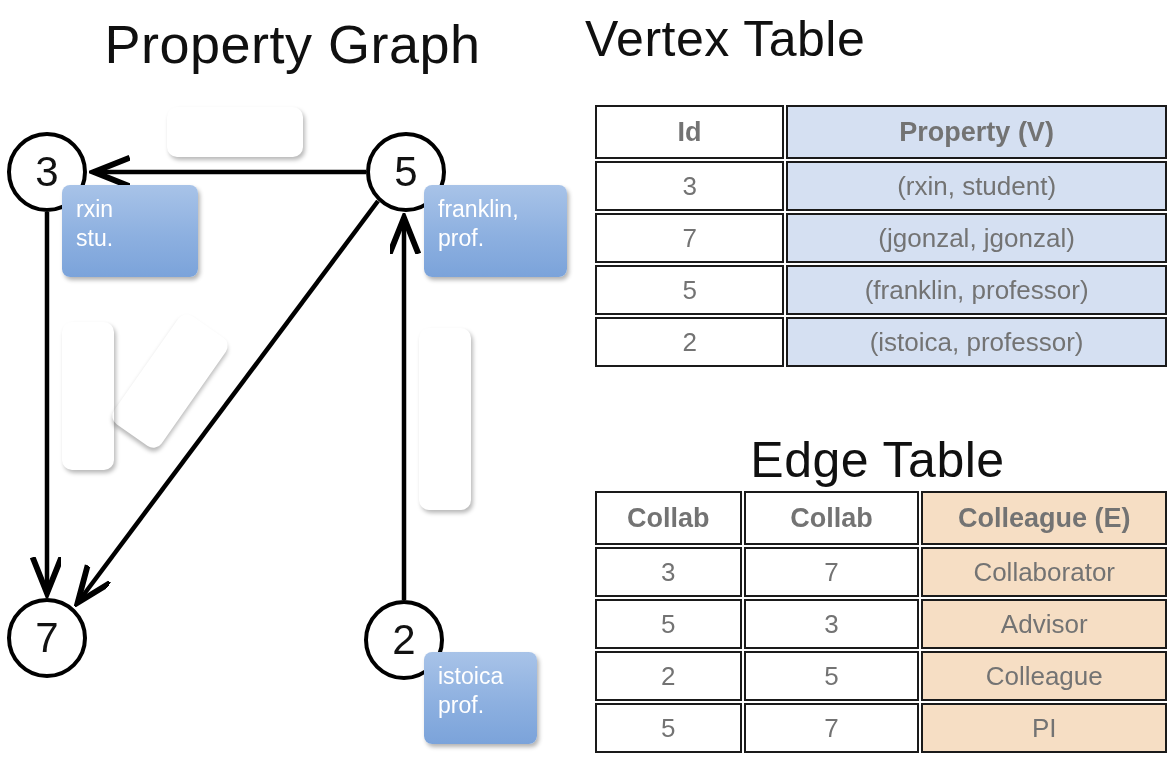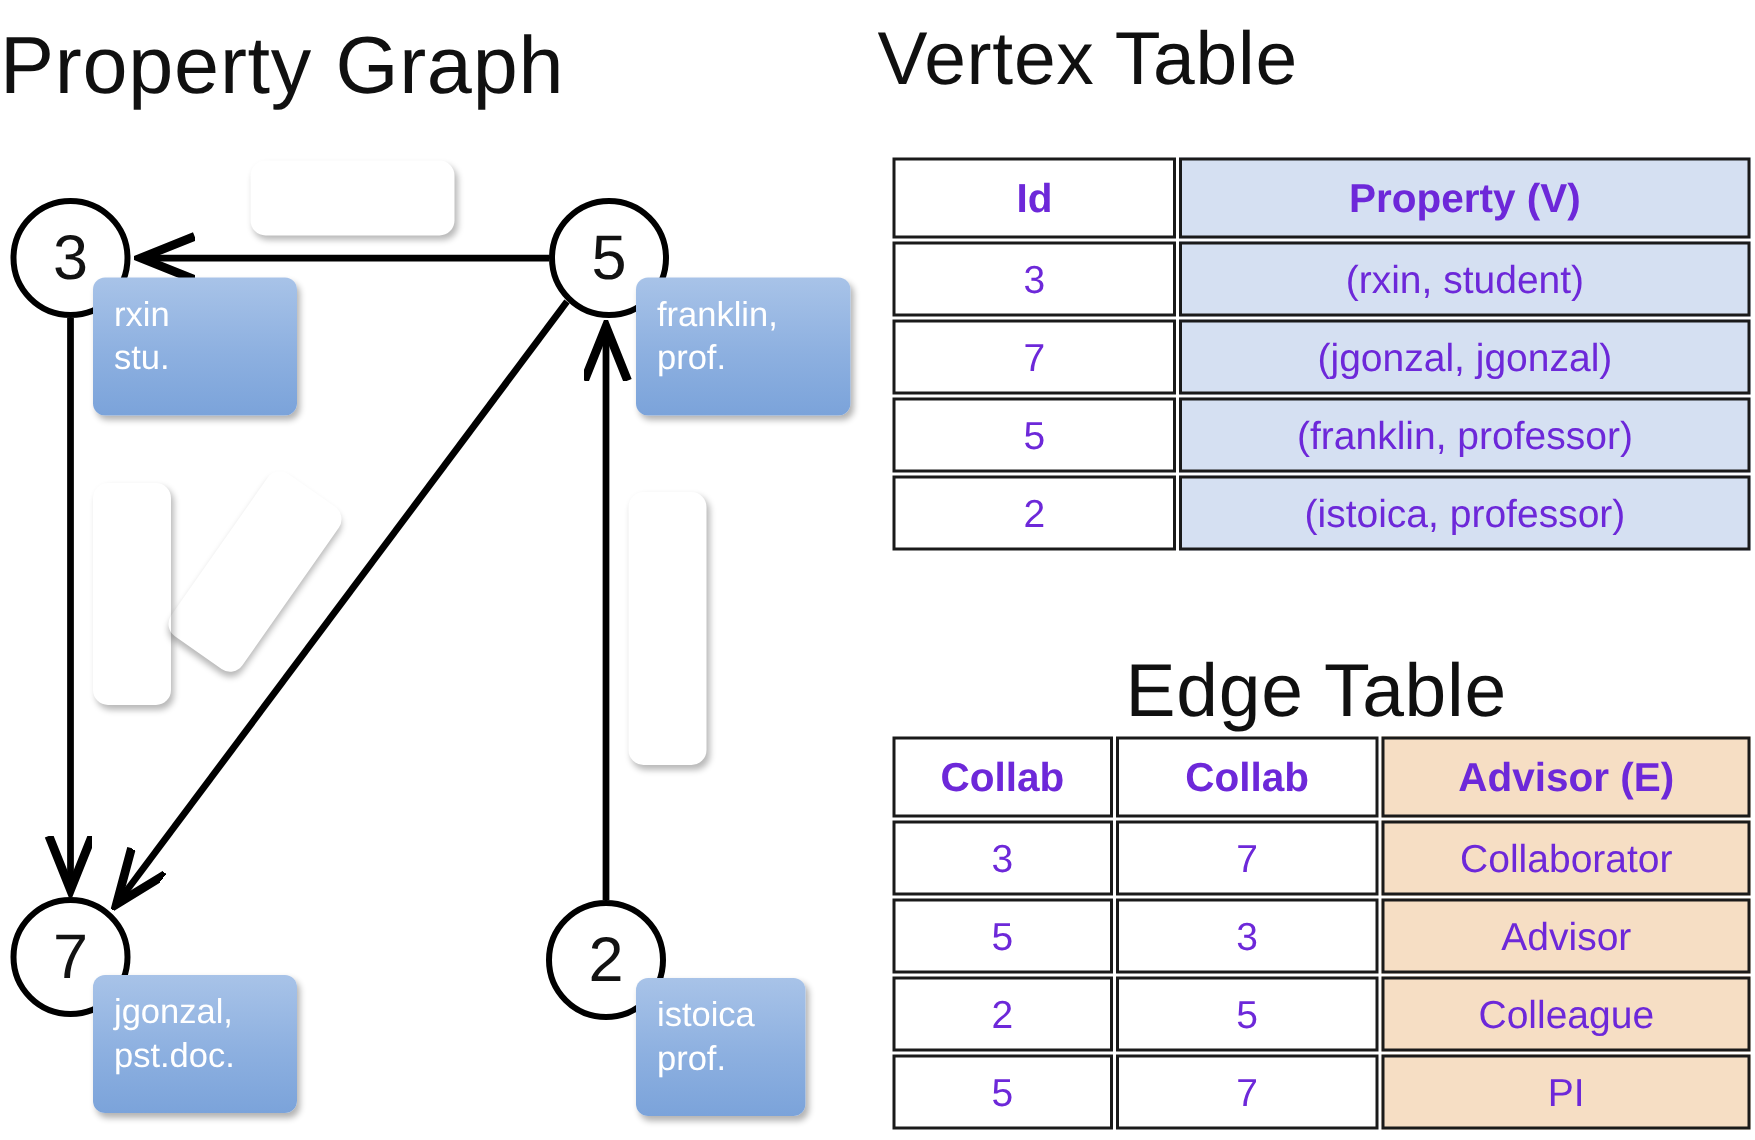--- a/index.html
+++ b/index.html
@@ -21,20 +21,21 @@
     position: absolute;
     font-family: "Liberation Sans", sans-serif;
     font-weight: 300;
     color: #101010;
     white-space: nowrap;
     letter-spacing: 0.5px;
   }
   #title-property-graph {
     left: 0; top: 12px;
     width: 585px;
+    text-align: center;
     font-size: 54px;
     line-height: 64px;
   }
   #title-vertex-table {
     left: 585px; top: 8px;
     width: 585px;
     text-align: left;
     font-size: 50px;
     line-height: 62px;
   }
@@ -156,21 +157,21 @@
     font-family: "Liberation Sans", sans-serif;
   }
   .data-table td, .data-table th {
     border: 2px solid #1a1a1a;
     background: #ffffff;
     font-weight: 300;
     font-size: 26px;
     text-align: center;
     padding: 0;
     height: 46px;
-    color: #6d28d9;
+    color: #737373;
   }
   .data-table th {
     font-weight: 700;
     font-size: 27px;
     height: 50px;
   }
   #vertex-table { left: 593px; top: 103px; width: 576px; }
   #vertex-table col.c-id   { width: 190px; }
   #vertex-table col.c-prop { width: 382px; }
   #vertex-table .prop-cell { background: #d5e0f2; }
@@ -210,24 +211,20 @@
   <div id="vertex-2" class="vertex">2</div>
 
   <div id="prop-rxin" class="prop-box">
     <div>rxin</div>
     <div>stu.</div>
   </div>
   <div id="prop-franklin" class="prop-box">
     <div>franklin,</div>
     <div>prof.</div>
   </div>
-  <div id="prop-jgonzal" class="prop-box">
-    <div>jgonzal,</div>
-    <div>pst.doc.</div>
-  </div>
   <div id="prop-istoica" class="prop-box">
     <div>istoica</div>
     <div>prof.</div>
   </div>
 
   <div id="label-advisor" class="edge-label">
     <span>Advisor</span>
   </div>
   <div id="label-collab" class="edge-label">
     <span class="v-text">Collab.</span>
@@ -278,21 +275,21 @@
 <table id="edge-table" class="data-table">
   <colgroup>
       <col class="c-src">
       <col class="c-dst">
       <col class="c-prop">
     </colgroup>
   <thead>
     <tr>
       <th>Collab</th>
       <th>Collab</th>
-      <th class="prop-cell">Advisor (E)</th>
+      <th class="prop-cell">Colleague (E)</th>
     </tr>
   </thead>
   <tbody>
     <tr>
       <td>3</td>
       <td>7</td>
       <td class="prop-cell">Collaborator</td>
     </tr>
     <tr>
       <td>5</td>

